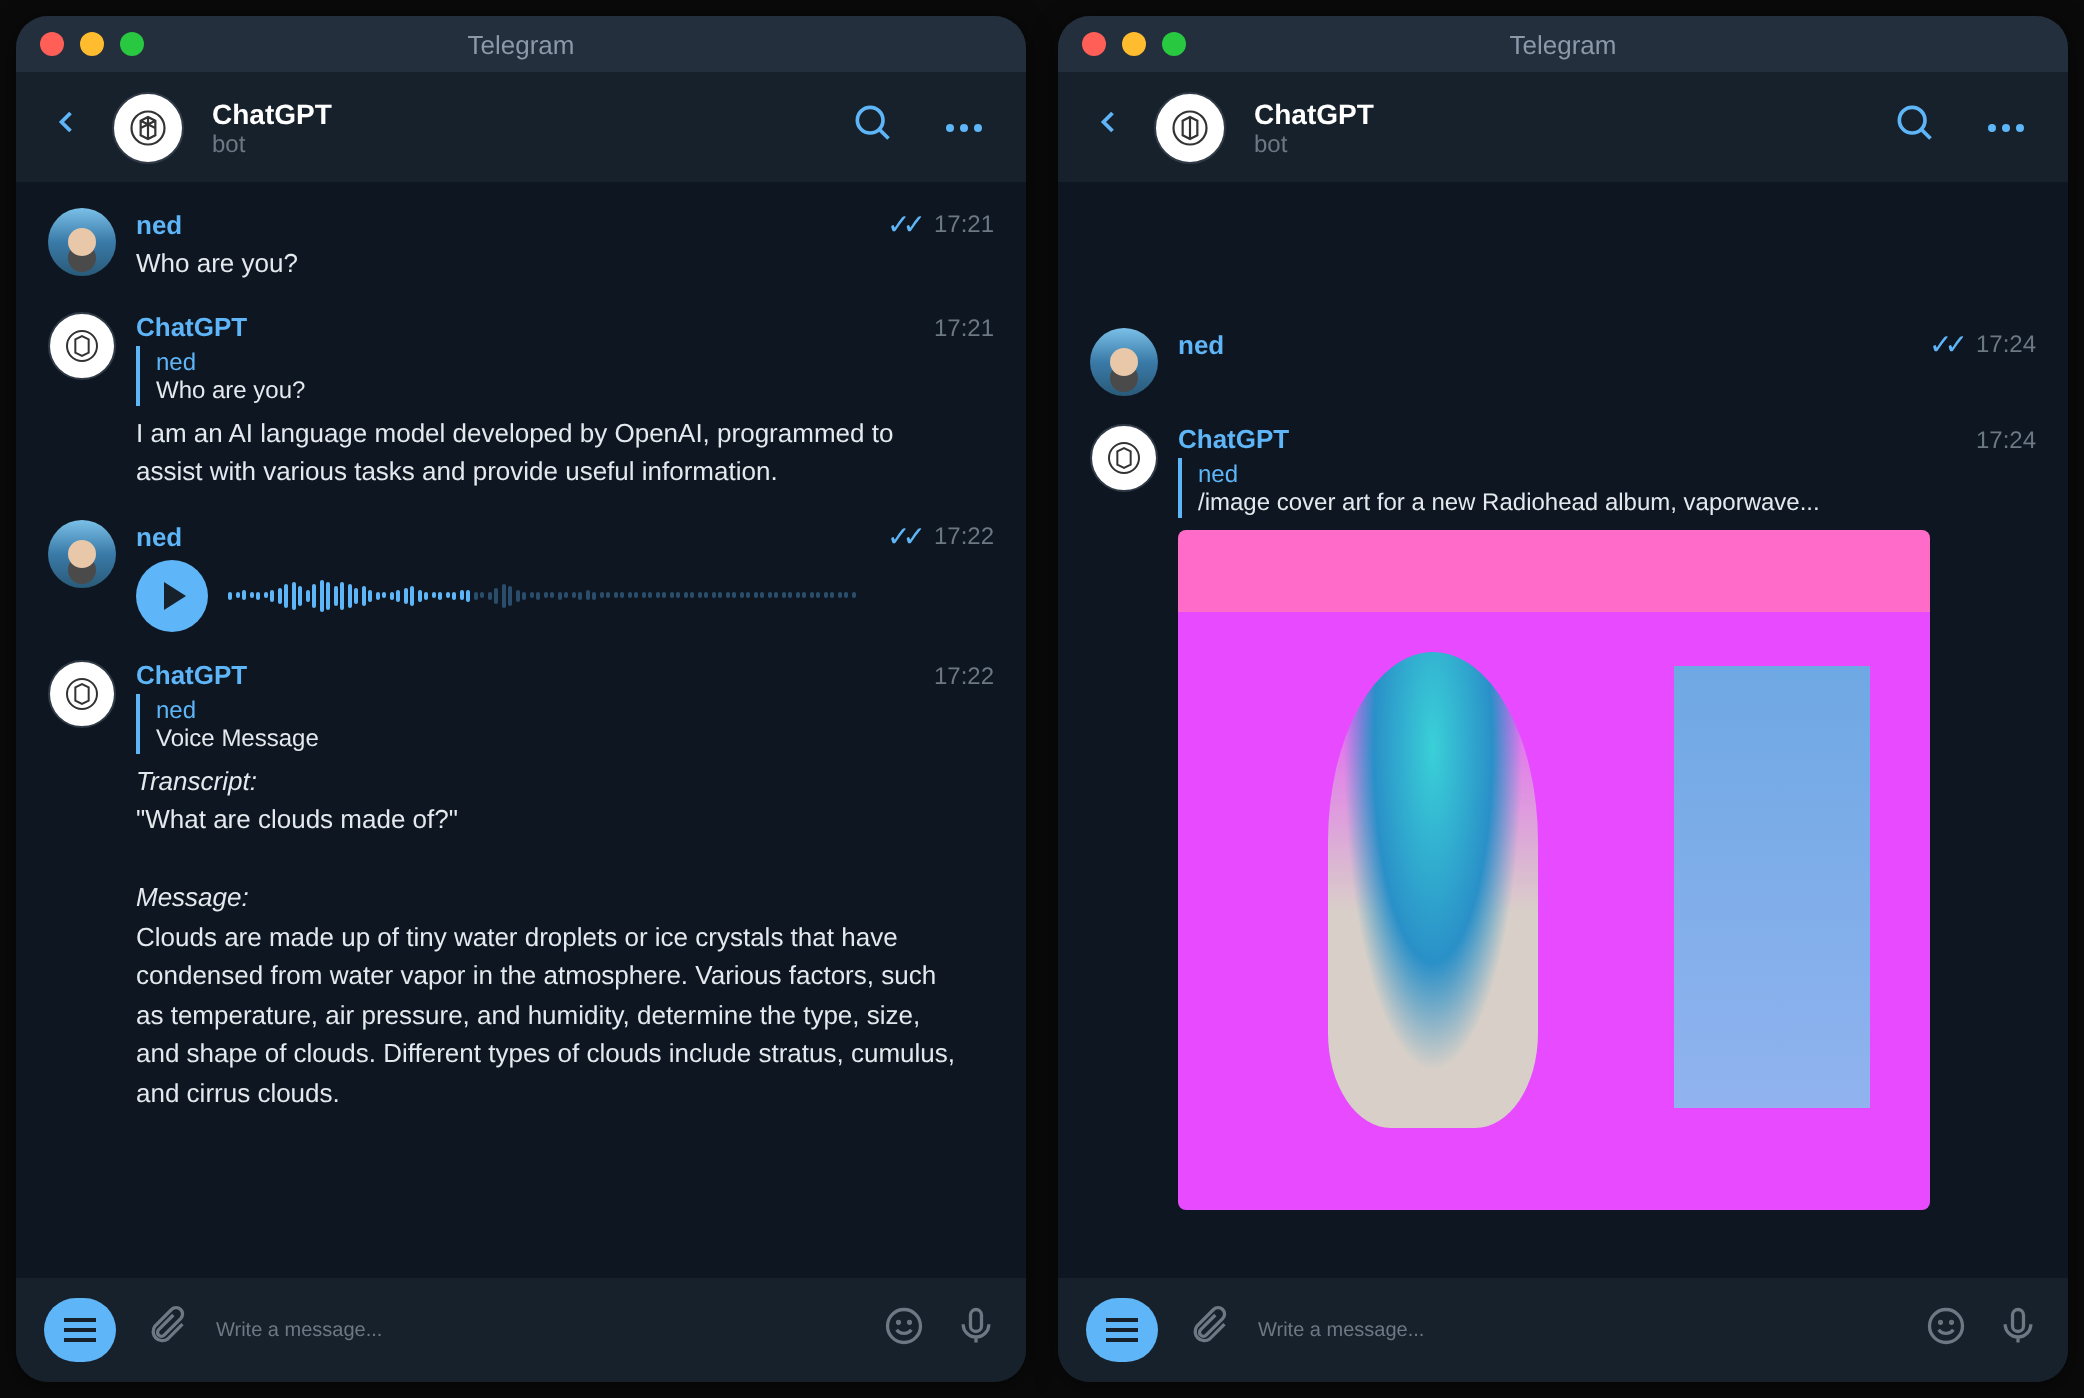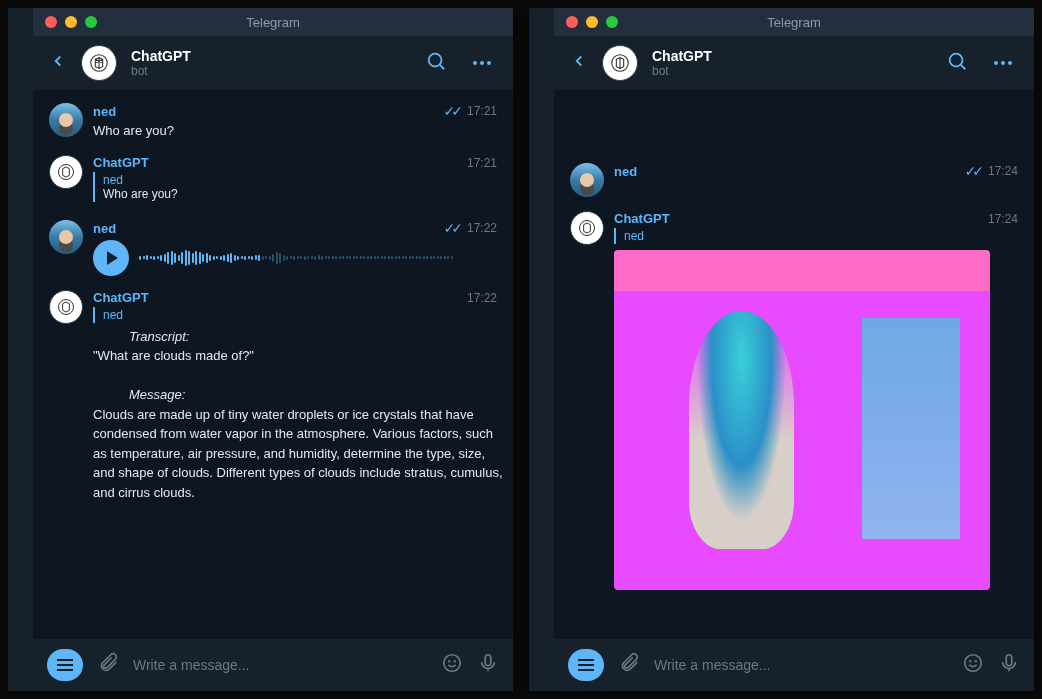--- a/index.html
+++ b/index.html
@@ -8,26 +8,25 @@
     font-family: -apple-system, BlinkMacSystemFont, 'Segoe UI', sans-serif;
     display: flex;
     gap: 16px;
     padding: 8px;
     width: 1042px;
     height: 699px;
   }
   .window {
     flex: 1;
     background: #17212b;
-    border-radius: 1px;
+    border-radius: 16px;
     overflow: hidden;
     display: flex;
     flex-direction: column;
     box-shadow: 0 2px 12px rgba(0,0,0,0.5);
-    padding-left: 25px;
   }
   .titlebar {
     background: #242f3d;
     height: 28px;
     display: flex;
     align-items: center;
     justify-content: center;
     position: relative;
     padding: 0 12px;
   }
@@ -123,21 +122,21 @@
     content: "";
     border-left: 11px solid #17212b;
     border-top: 7px solid transparent;
     border-bottom: 7px solid transparent;
     margin-left: 3px;
   }
   .waveform { display: flex; align-items: center; gap: 1.5px; height: 20px; flex:1;}
   .wave-bar { width: 2px; background: #5eb5f7; border-radius: 1px; }
   .voice-meta { color: #6c7883; font-size: 12px; display:flex; align-items:center; gap:6px;}
   .voice-meta .dot{width:5px;height:5px;border-radius:50%;background:#5eb5f7;}
-  .italic { font-style: italic; margin-left: 36px; }
+  .italic { font-style: italic; }
   .command { color: #5eb5f7; }
   .image-result {
     width: 376px; height: 340px;
     margin-top: 6px;
     border-radius: 4px;
     background:
       linear-gradient(180deg, #ff6bc8 0%, #ff6bc8 12%, #e84bff 12%, #e84bff 100%);
     position: relative;
     overflow:hidden;
   }
@@ -174,21 +173,21 @@
     content: ""; position: absolute; width: 16px; height: 2px; background: #17212b; left: 0;
   }
   .menu-btn span::before { top: -5px; }
   .menu-btn span::after { top: 5px; }
   .composer-icon { color: #6c7883; cursor: pointer; }
   .composer-input {
     flex: 1;
     background: transparent;
     border: none;
     color: #e4e9ee;
-    font-size: 14px;
+    font-size: 10px;
     outline: none;
   }
   .composer-input::placeholder { color: #6c7883; }
   .small-bot-svg{width:20px;height:20px;}
 </style>
 </head>
 <body>
 
 <div class="window">
   <div class="titlebar">
@@ -256,20 +255,21 @@
       </div>
       <div class="msg-content">
         <div class="msg-header">
           <span class="msg-name">ChatGPT</span>
           <span class="msg-time">17:21</span>
         </div>
         <div class="reply-block">
           <div class="reply-name">ned</div>
           <div class="reply-text">Who are you?</div>
         </div>
+        <div class="msg-text">I am an AI language model developed by OpenAI, programmed to assist with various tasks and provide useful information.</div>
       </div>
     </div>
 
     <div class="msg-row">
       <div class="msg-avatar user"></div>
       <div class="msg-content">
         <div class="msg-header">
           <span class="msg-name">ned</span>
           <span class="msg-time">
               <span class="check">✓✓</span>
@@ -383,20 +383,21 @@
             <path d="M8 8l4-2 4 2v8l-4 2-4-2z"></path>
           </svg>
       </div>
       <div class="msg-content">
         <div class="msg-header">
           <span class="msg-name">ChatGPT</span>
           <span class="msg-time">17:22</span>
         </div>
         <div class="reply-block">
           <div class="reply-name">ned</div>
+          <div class="reply-text">Voice Message</div>
         </div>
         <div class="msg-text">
           <span class="italic">Transcript:</span><br>
           <span>"What are clouds made of?"</span><br><br>
           <span class="italic">Message:</span><br>
           <span>Clouds are made up of tiny water droplets or ice crystals that have condensed from water vapor in the atmosphere. Various factors, such as temperature, air pressure, and humidity, determine the type, size, and shape of clouds. Different types of clouds include stratus, cumulus, and cirrus clouds.</span>
         </div>
       </div>
     </div>
 
@@ -494,20 +495,21 @@
             <path d="M8 8l4-2 4 2v8l-4 2-4-2z"></path>
           </svg>
       </div>
       <div class="msg-content">
         <div class="msg-header">
           <span class="msg-name">ChatGPT</span>
           <span class="msg-time">17:24</span>
         </div>
         <div class="reply-block">
           <div class="reply-name">ned</div>
+          <div class="reply-text">/image cover art for a new Radiohead album, vaporwave...</div>
         </div>
         <div class="image-result"></div>
       </div>
     </div>
 
   </div>
 
   <div class="composer">
     <div class="menu-btn">
         <span></span>

